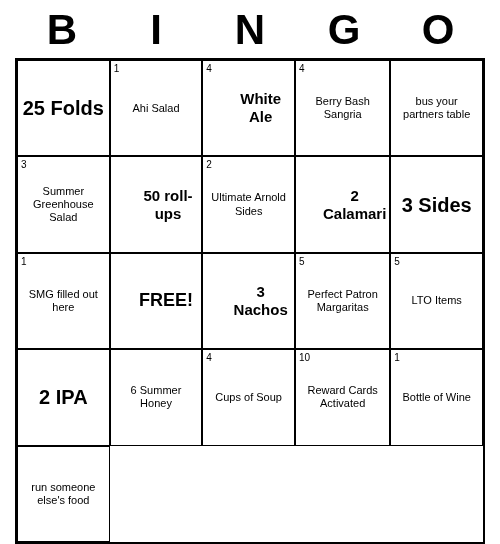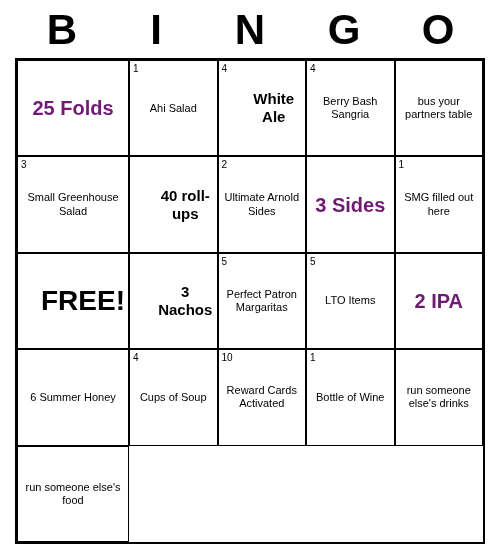--- a/index.html
+++ b/index.html
@@ -59,39 +59,39 @@
       position: absolute;
       top: 2px;
       left: 3px;
       color: #000;
     }
 
     .cell-text-large {
       font-size: 20px;
       font-weight: bold;
       line-height: 1.1;
-      color: #701a75;
+      color: #000000;
     }
 
     .cell-text-medium {
       font-size: 15px;
       font-weight: bold;
       line-height: 1.2;
       color: #000;
       margin-left: 24px;
     }
 
     .cell-text-small {
       font-size: 11px;
       line-height: 1.2;
       color: #000;
     }
 
     .free-cell {
-      font-size: 28px;
+      font-size: 18px;
       font-weight: bold;
       color: #000;
       margin-left: 20px;
     }
   </style>
 </head>
 <body>
 
 <div class="bingo-header">
   <span class="bingo-header-letter">B</span>
@@ -115,28 +115,31 @@
     </div>
     <div class="bingo-cell">
       <span class="cell-number">4</span>
       <span class="cell-text-small">Berry Bash Sangria</span>
     </div>
     <div class="bingo-cell">
       <span class="cell-text-small">bus your partners table</span>
     </div>
     <div class="bingo-cell">
       <span class="cell-number">3</span>
-      <span class="cell-text-small">Small Greenhouse Salad</span>
+      <span class="cell-text-small">Summer Greenhouse Salad</span>
     </div>
     <div class="bingo-cell">
-      <span class="cell-text-medium">40 roll-ups</span>
+      <span class="cell-text-medium">50 roll-ups</span>
     </div>
     <div class="bingo-cell">
       <span class="cell-number">2</span>
       <span class="cell-text-small">Ultimate Arnold Sides</span>
+    </div>
+    <div class="bingo-cell">
+      <span class="cell-text-medium">2 Calamari</span>
     </div>
     <div class="bingo-cell">
       <span class="cell-text-large">3 Sides</span>
     </div>
     <div class="bingo-cell">
       <span class="cell-number">1</span>
       <span class="cell-text-small">SMG filled out here</span>
     </div>
     <div class="bingo-cell">
       <span class="free-cell">FREE!</span>
@@ -164,18 +167,15 @@
     </div>
     <div class="bingo-cell">
       <span class="cell-number">10</span>
       <span class="cell-text-small">Reward Cards Activated</span>
     </div>
     <div class="bingo-cell">
       <span class="cell-number">1</span>
       <span class="cell-text-small">Bottle of Wine</span>
     </div>
     <div class="bingo-cell">
-      <span class="cell-text-small">run someone else's drinks</span>
-    </div>
-    <div class="bingo-cell">
       <span class="cell-text-small">run someone else's food</span>
     </div>
   </div>
 
 </body></html>

